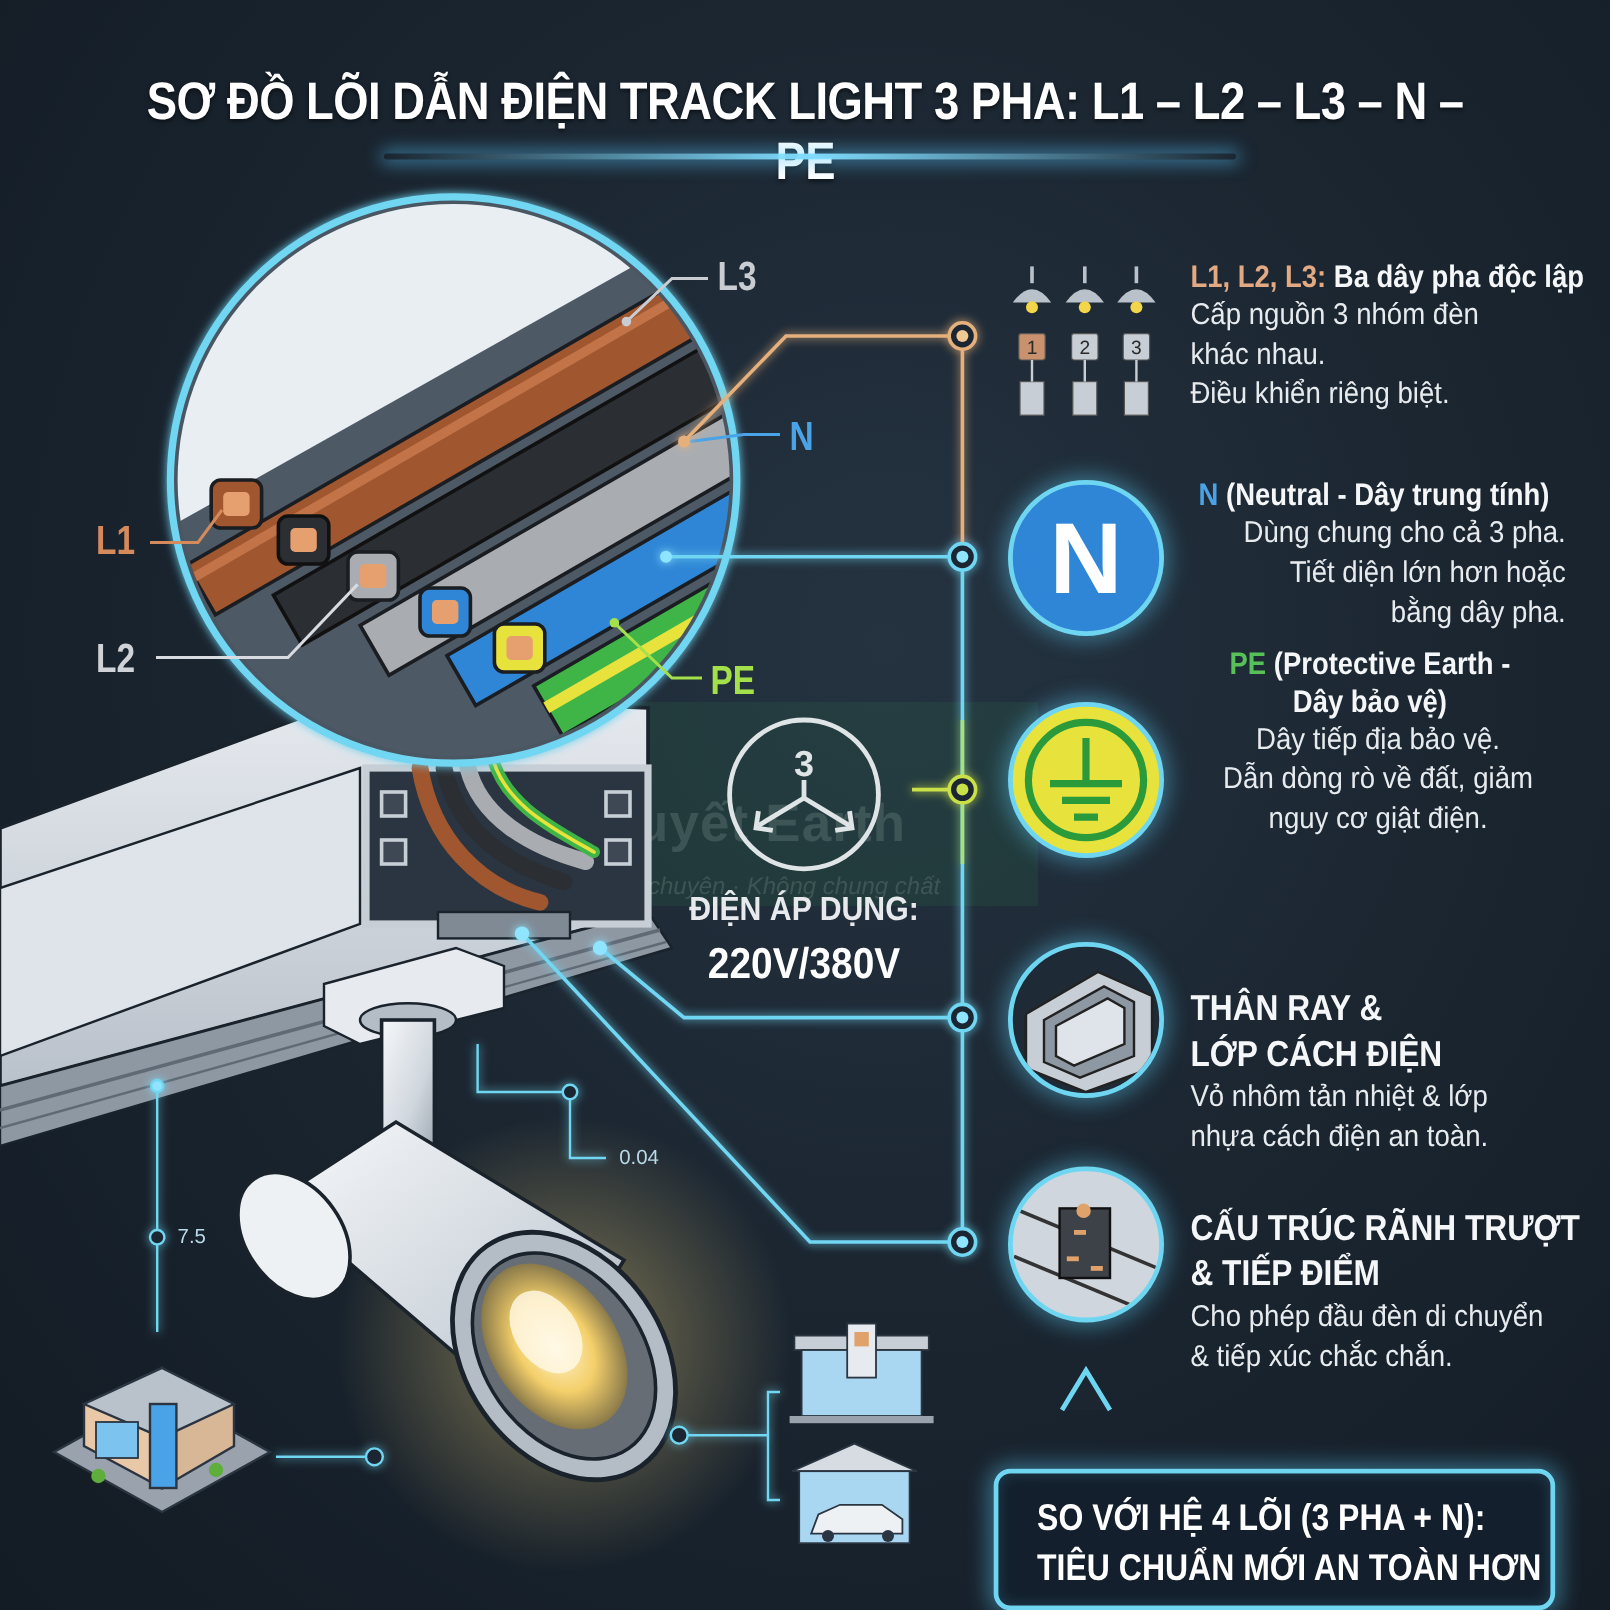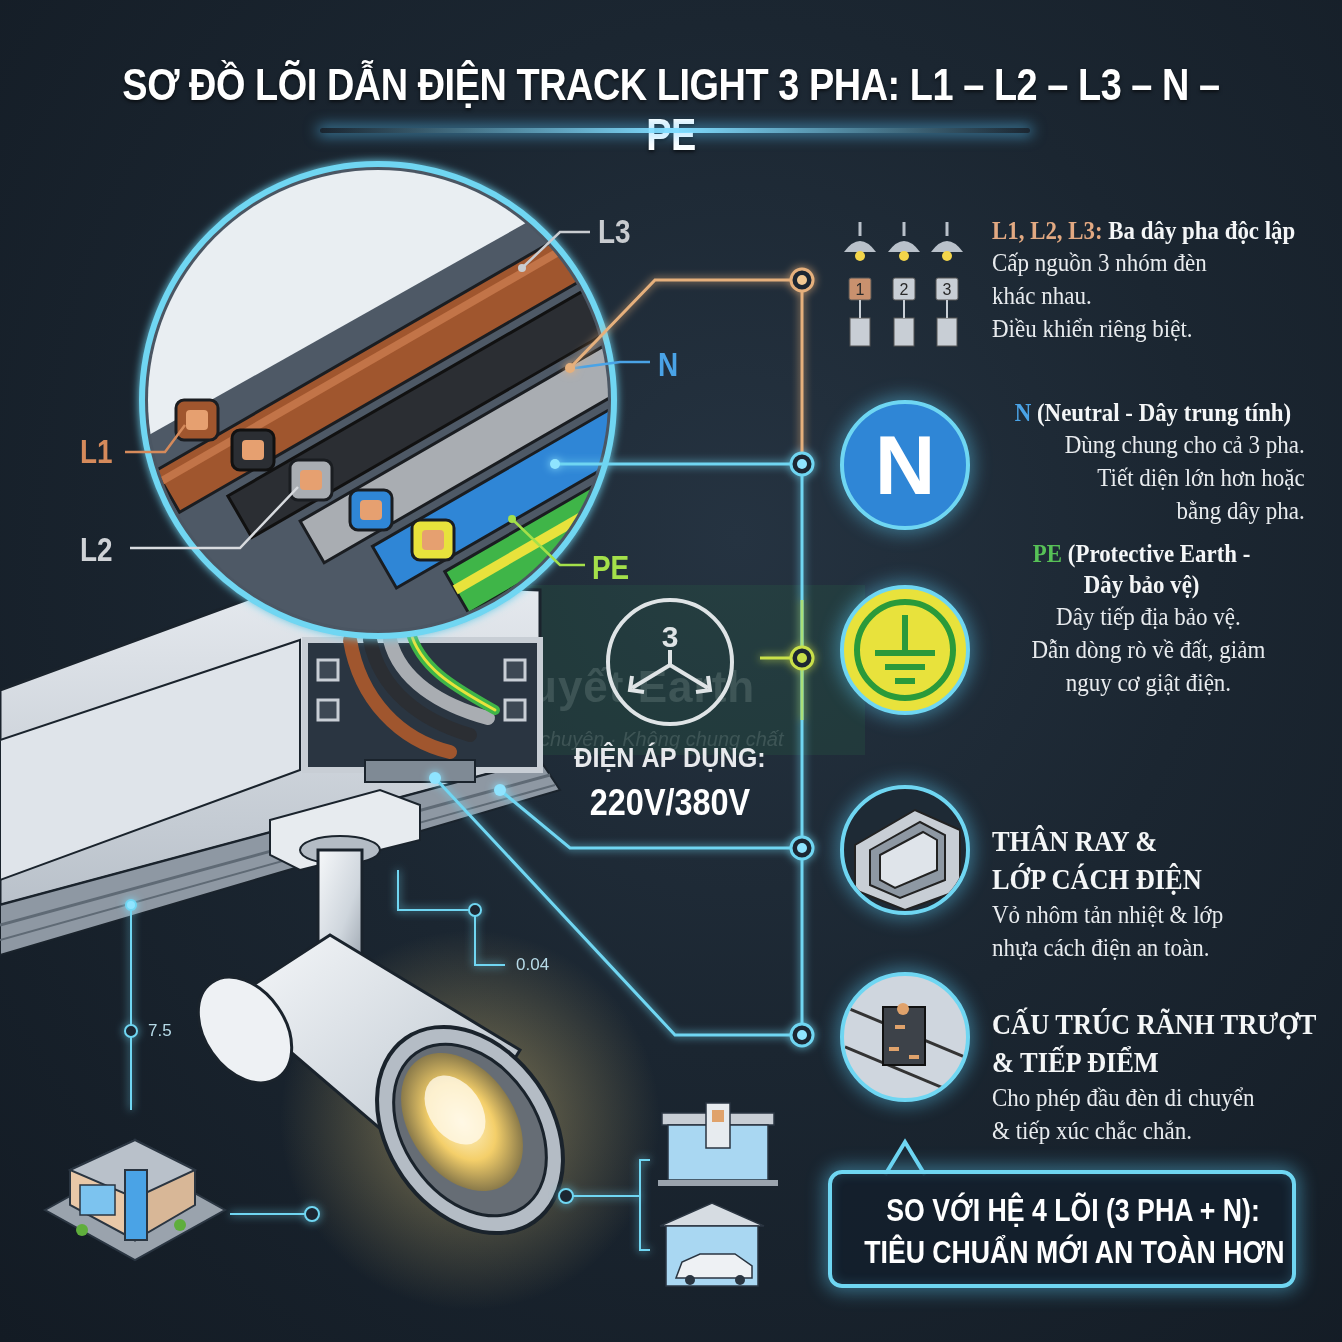--- a/index.html
+++ b/index.html
@@ -42,21 +42,21 @@
 
   .dim { font-size: 17px; color: #b7dbe8; }
   .dim-a { left: 516px; top: 955px; text-align: center; }
   .dim-b { left: 148px; top: 1021px; }
 
   .watermark { left: 520px; top: 585px; width: 345px; height: 170px; background: rgba(40,95,70,.28); }
   .wm-text { left: 530px; top: 662px; font-size: 44px; color: rgba(190,205,200,.18); font-weight: bold; letter-spacing: 1px; }
   .wm-sub  { left: 540px; top: 728px; font-size: 20px; font-style: italic; color: rgba(190,205,200,.18); }
 
   
-  .item { position: absolute; left: 992px; width: 340px; font-family: Liberation Serif, serif; }
+  .item { position: absolute; left: 992px; width: 340px; }
   .item .head { font-size: 26px; font-weight: bold; line-height: 31px; color: #f4f6f7; transform: scaleX(0.88); transform-origin: left; white-space: nowrap; }
   .item .desc { font-size: 25px; line-height: 33px; color: #e8ebee; transform: scaleX(0.92); transform-origin: left; white-space: nowrap; }
   .item .big  { font-size: 30px; font-weight: bold; line-height: 38px; color: #f4f6f7; transform: scaleX(0.88); transform-origin: left; white-space: nowrap; }
   .accent-l { color: #e2a982; }
   .accent-n { color: #4aa3e6; }
   .accent-pe { color: #57c157; }
 
   .item-1 { top: 215px; }
   .item-2 { top: 397px; text-align: right; }
   .item-3 { top: 538px; text-align: center; }
@@ -71,25 +71,25 @@
     overflow: hidden; display: flex; align-items: center; justify-content: center;
   }
   .ic-n { left: 840px; top: 400px; background: #2f86d6; }
   .ic-n span { font-size: 84px; font-weight: bold; color: #ffffff; }
   .ic-pe { left: 840px; top: 585px; background: #e8e23c; }
   .ic-rail { left: 840px; top: 785px; background: #1e2a35; }
   .ic-slot { left: 840px; top: 972px; background: #cfd6de; }
 
   
   .callout {
-    left: 828px; top: 1170px; width: 468px; height: 118px;
+    left: 828px; top: 1224px; width: 468px; height: 118px;
     border: 4px solid #6fd6f2; border-radius: 14px;
     background: rgba(20,32,44,.92);
     box-shadow: 0 0 18px 4px rgba(90,200,240,.45), inset 0 0 12px rgba(90,200,240,.2);
-    text-align: right; padding-top: 16px;
+    text-align: left; padding-top: 16px;
   }
   .callout .line { font-size: 31px; font-weight: bold; color: #ffffff; line-height: 42px; transform: scaleX(0.86); white-space: nowrap; }
 </style>
 </head>
 <body>
 
 <div class="abs title">SƠ ĐỒ LÕI DẪN ĐIỆN TRACK LIGHT 3 PHA: L1 – L2 – L3 – N – PE</div>
 <div class="abs title-glow"></div>
 
 <div class="abs watermark"></div>

